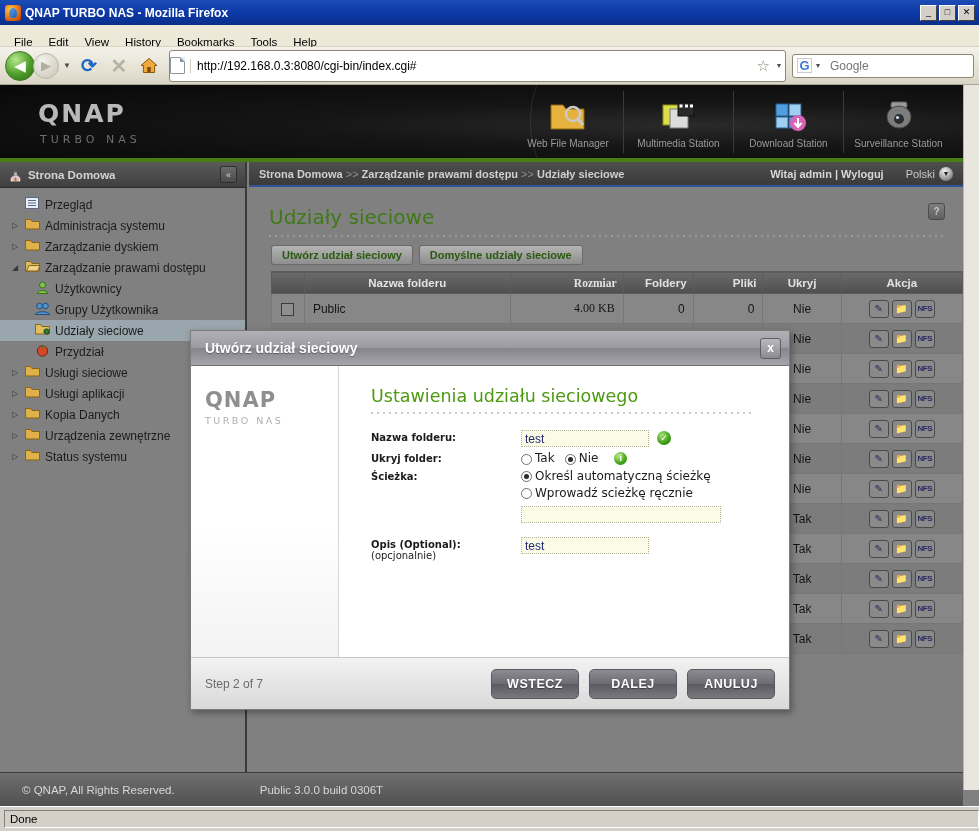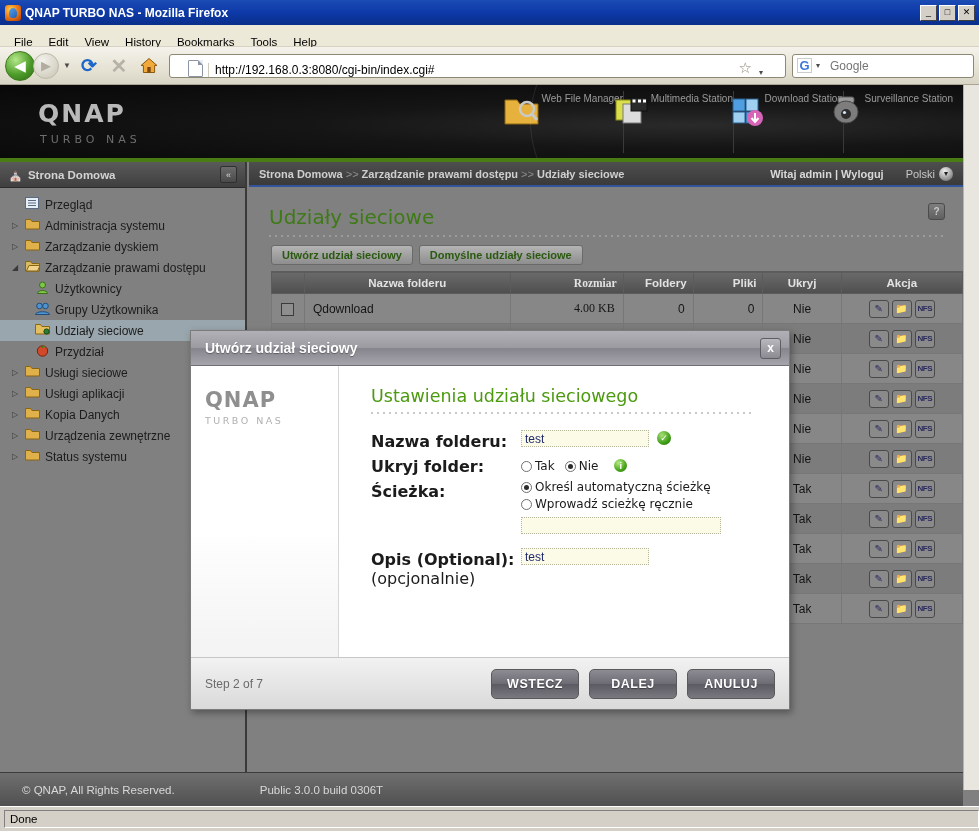--- a/index.html
+++ b/index.html
@@ -76,22 +76,22 @@
     color: #b2ada0; font-size: 13px; flex: none; margin-left: -4px;
   }
   .nav-caret { width: 12px; text-align: center; color: #4b4b4b; font-size: 8px; flex: none; }
   .icon-btn {
     width: 28px; height: 28px; display: flex; align-items: center; justify-content: center;
     flex: none;
   }
   .reload-ic { color: #1b66c9; font-size: 19px; font-weight: bold; }
   .stop-ic { color: #b6b2a6; font-size: 20px; font-weight: bold; }
   .urlbox {
-    flex: 1; height: 24px; background: #fff; border: 1px solid #8c8874;
-    border-radius: 3px; display: flex; align-items: flex-end; padding: 0 18px; margin: 0 4px;
+    flex: 1; height: 32px; background: #fff; border: 1px solid #8c8874;
+    border-radius: 3px; display: flex; align-items: center; padding: 0 0; margin: 0 4px;
     min-width: 0;
   }
   .page-ic {
     width: 15px; height: 17px; background: #fff; border: 1px solid #8d95a5;
     margin-right: 5px; flex: none; position: relative; border-radius: 1px;
   }
   .page-ic:before {
     content:""; position:absolute; right:-1px; top:-1px; border-width:0 5px 5px 0;
     border-style:solid; border-color:#8d95a5 #e9eef5;
   }
@@ -136,21 +136,21 @@
     font-size: 25px; font-weight: bold; letter-spacing: 2px;
     color: #b9b9b9; font-family: "DejaVu Sans", sans-serif;
   }
   .turbo-nas {
     position: absolute; left: 40px; top: 48px;
     font-size: 11px; letter-spacing: 4px; color: #6e6e6e;
     font-family: "DejaVu Sans", sans-serif;
   }
   .stations { position: absolute; right: 10px; top: 6px; display: flex; height: 62px; }
   .station {
-    width: 110px; display: flex; flex-direction: row; 
+    width: 110px; display: flex; flex-direction: column; align-items: center;
     justify-content: flex-end; padding-bottom: 4px; position: relative;
   }
   .station + .station { border-left: 1px solid #3a3a3a; }
   .station .sico { height: 40px; display: flex; align-items: center; justify-content: center; font-size: 27px; }
   .station .slabel { font-size: 10px; color: #9a9a9a; margin-top: 2px; white-space: nowrap; }
   .greenbar {
     position: absolute; left: 0; top: 73px; width: 963px; height: 4px;
     background: #4a7c16;
   }
 
@@ -333,21 +333,21 @@
     font-size: 17.5px; color: #4c9a10; font-weight: normal;
     font-family: "DejaVu Sans", sans-serif;
   }
   .sec-dots {
     height: 2px; margin-top: 6px;
     background-image: repeating-linear-gradient(to right,#c9c9c9 0 2px, transparent 2px 6px);
   }
   .form { margin-top: 16px; font-size: 12px; }
   .frow { display: flex; margin-bottom: 4px; }
   .flabel {
-    width: 150px; font-size: 16px; font-weight: bold; color: #1b1b1b; padding-top: 2px;
+    width: 150px; font-size: 10px; font-weight: bold; color: #1b1b1b; padding-top: 2px;
     font-family: "DejaVu Sans", sans-serif;
   }
   .fcontrol { flex: 1; display: flex; align-items: flex-start; }
   .txtin {
     width: 128px; height: 17px; background: #fbfbe8;
     border: 1px dotted #b5b59a; font-size: 12px; color: #222b6e;
     padding: 0 3px; font-family: "Liberation Sans", sans-serif;
   }
   .txtin.wide { width: 200px; }
   .ok-ic {
@@ -674,20 +674,35 @@
             <th class="c-size">Rozmiar</th>
             <th class="c-num">Foldery</th>
             <th class="c-num">Pliki</th>
             <th class="c-yn">Ukryj</th>
             <th class="c-act">Akcja</th>
           </tr>
         </thead>
         <tbody>
             <tr>
               <td class="c-chk"><span class="chk"></span></td>
+              <td class="c-name">Public</td>
+              <td class="c-size">4.00 KB</td>
+              <td class="c-num">0</td>
+              <td class="c-num">0</td>
+              <td class="c-yn">Nie</td>
+              <td class="c-act">
+                <div class="actbtns">
+                  <span class="actbtn">✎</span>
+                  <span class="actbtn">📁</span>
+                  <span class="actbtn nfs">NFS</span>
+                </div>
+              </td>
+            </tr>
+            <tr>
+              <td class="c-chk"><span class="chk"></span></td>
               <td class="c-name">Qdownload</td>
               <td class="c-size">4.00 KB</td>
               <td class="c-num">0</td>
               <td class="c-num">0</td>
               <td class="c-yn">Nie</td>
               <td class="c-act">
                 <div class="actbtns">
                   <span class="actbtn">✎</span>
                   <span class="actbtn">📁</span>
                   <span class="actbtn nfs">NFS</span>

